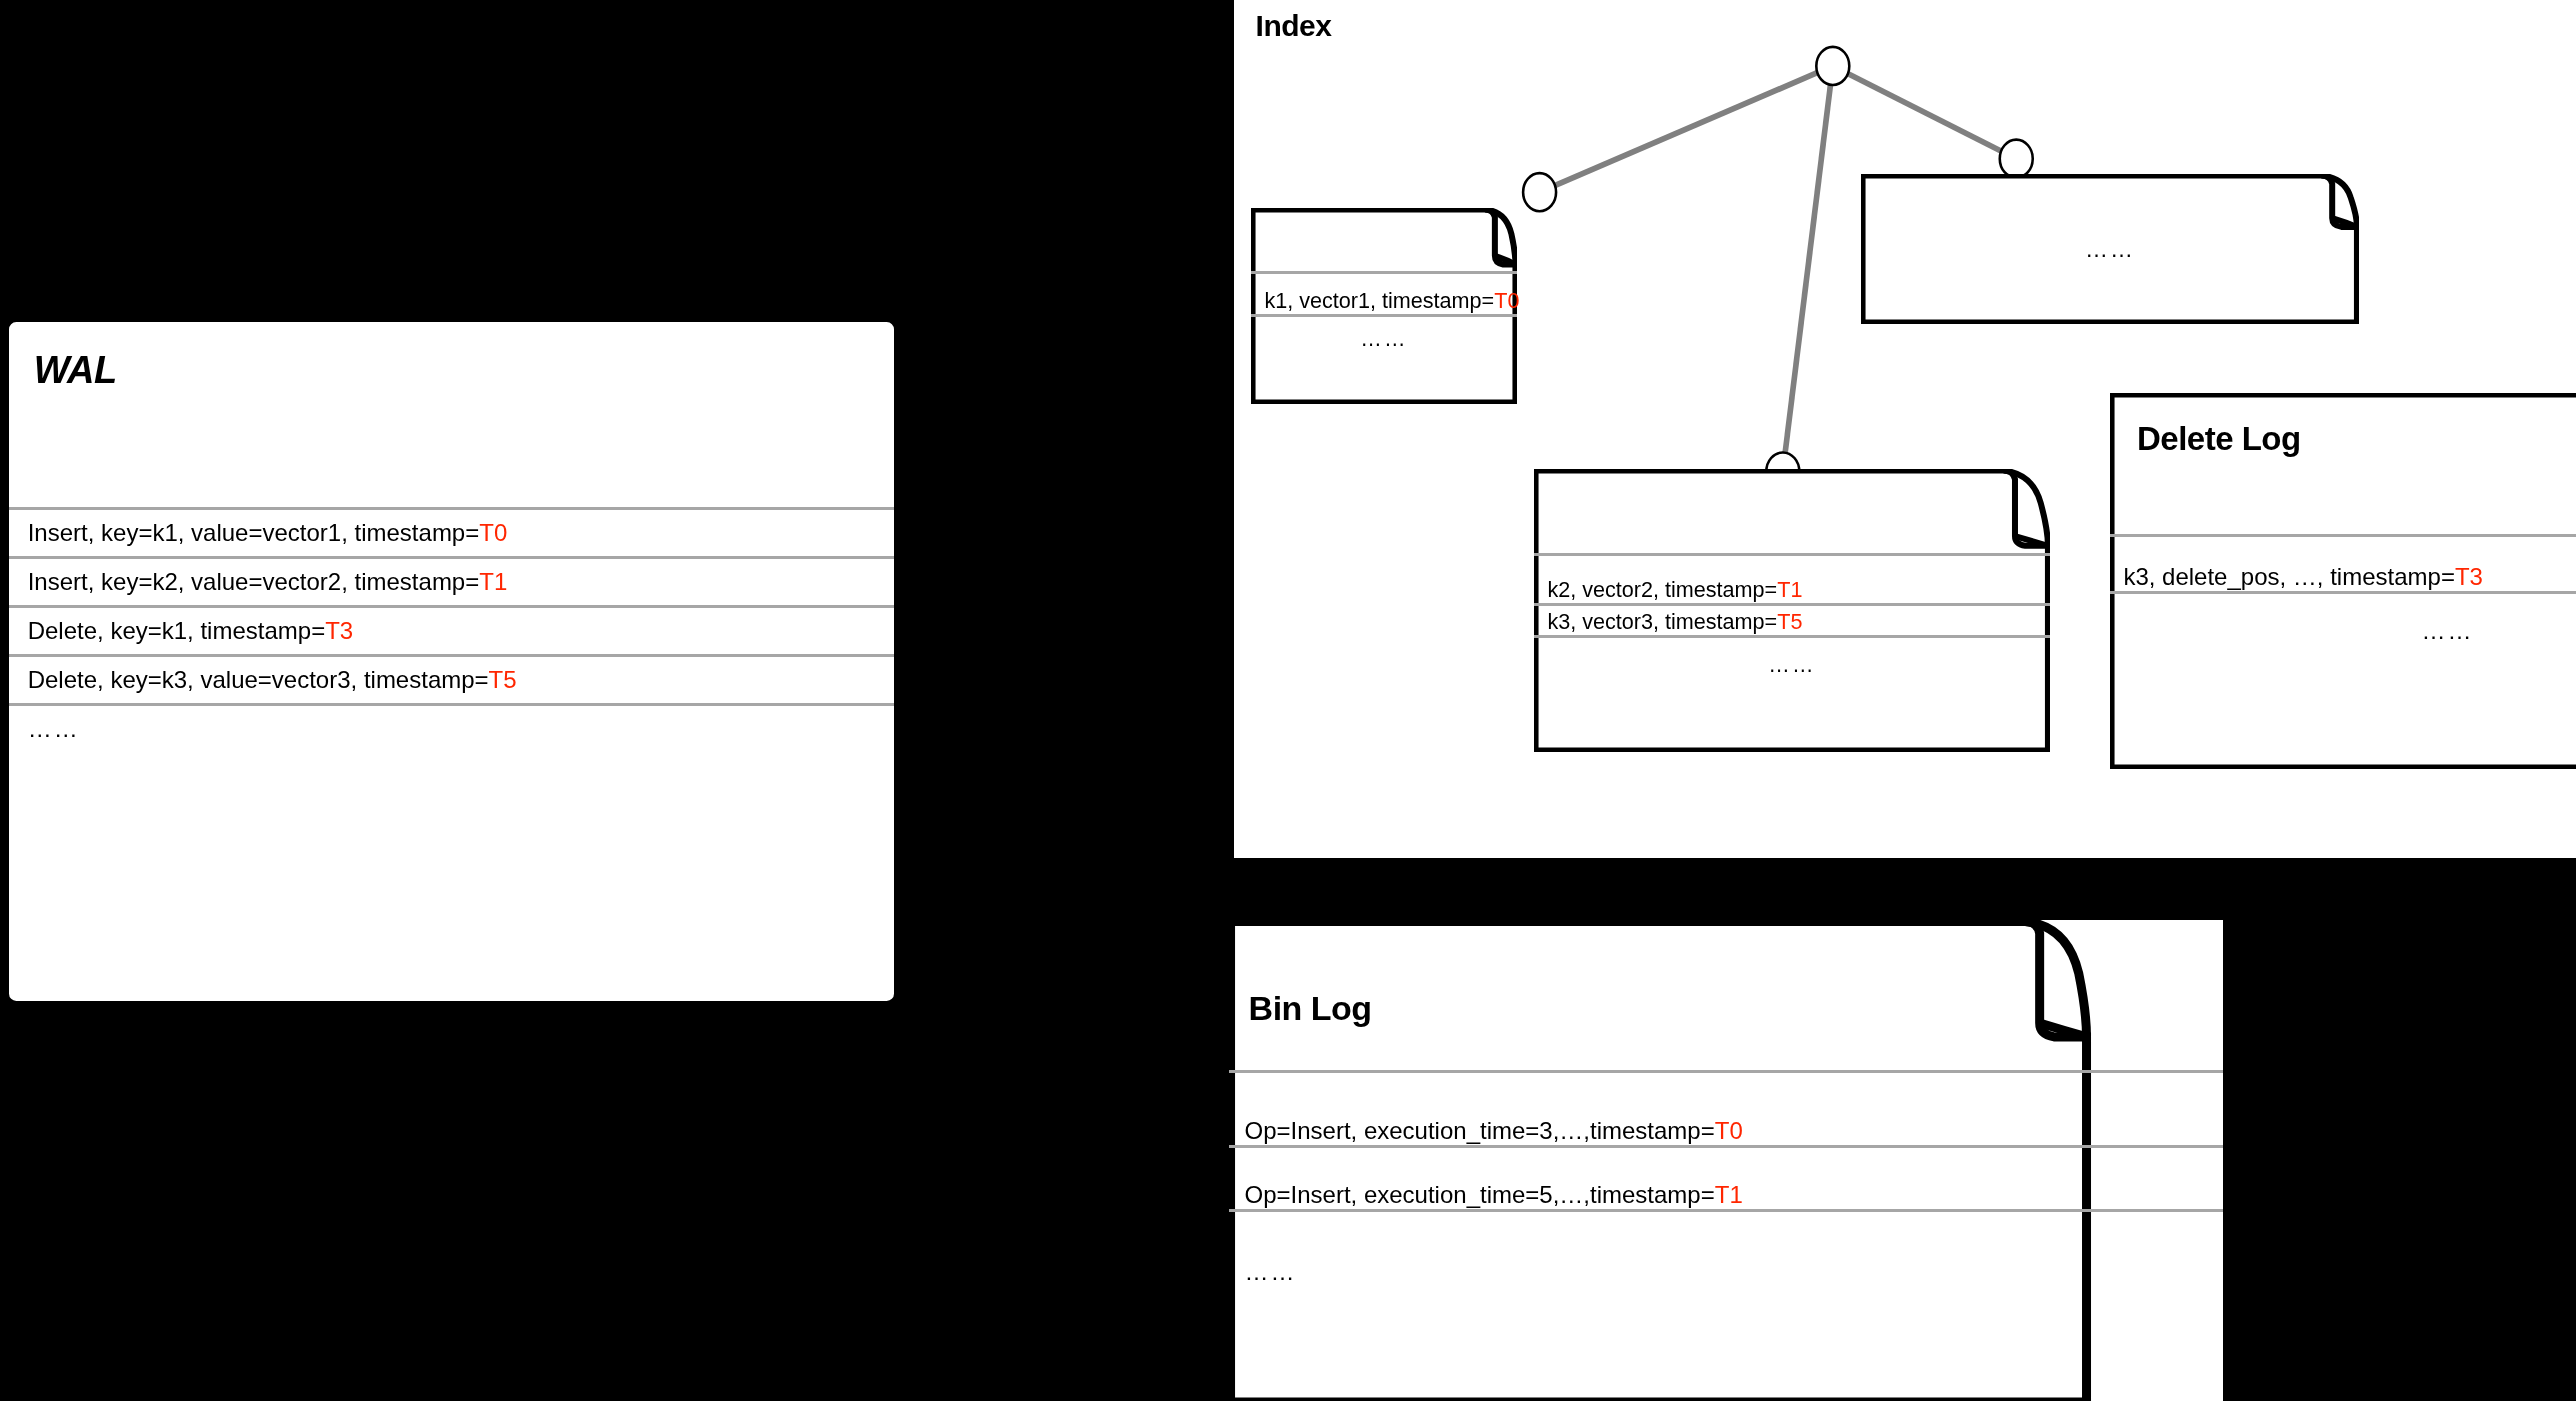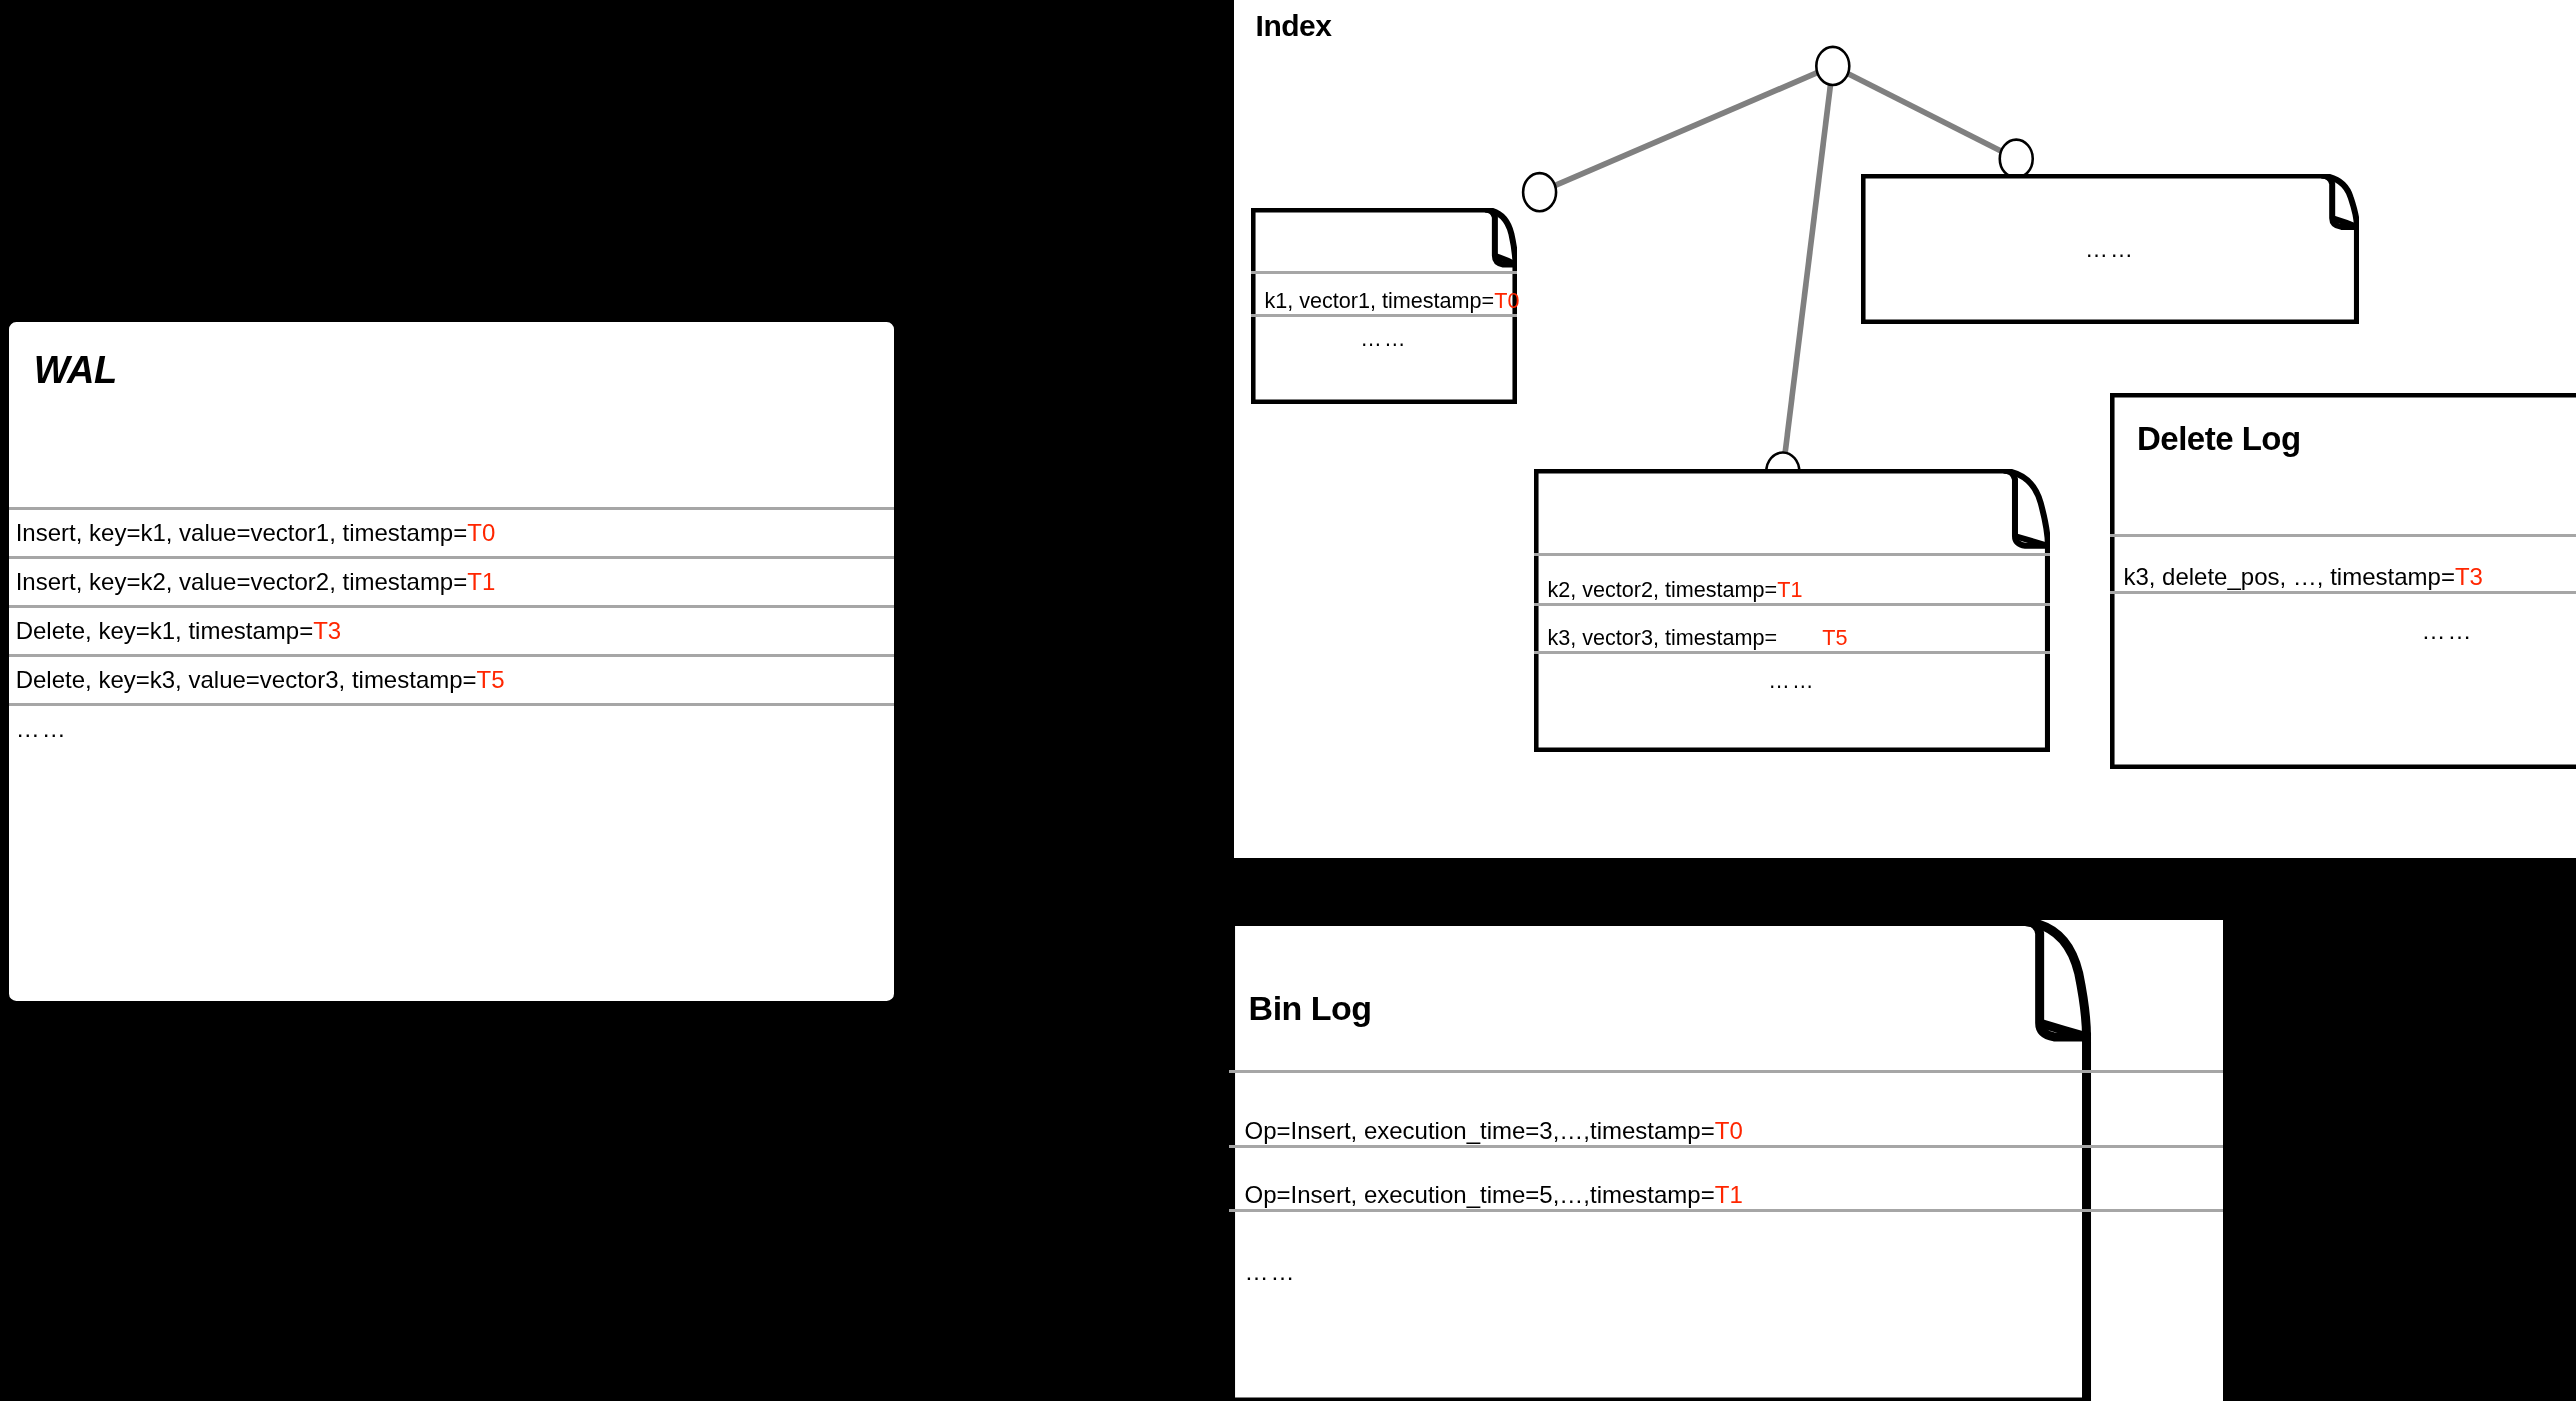--- a/index.html
+++ b/index.html
@@ -40,21 +40,21 @@
     color:#000;
     white-space:nowrap;
   }
   .row .txt{display:block;}
   .ts{color:#ff2600;font-weight:normal;}
 
   .row-left{padding-left:13.4px;align-items:flex-end;}
   .row-center{justify-content:center;}
 
   
-  .wal-row{height:49px;font-size:24px;padding-left:7px;}
+  .wal-row{height:49px;font-size:24px;padding-left:19px;}
   .wal-dots{font-size:24px;letter-spacing:1.5px;}
 
   
   .leaf-row{font-size:21.6px;}
 
   
   .tree{position:absolute;left:0;top:0;width:100%;height:100%;pointer-events:none;}
 
   .dots{letter-spacing:2.1px;}
 </style>
@@ -139,21 +139,21 @@
       <path d="M3,3 H912 Q930,3 934,20 L934,130 Q934,146 954,149 L998,149 L998,546 H3 Z" fill="#ffffff" stroke="#000000" stroke-width="6" vector-effect="non-scaling-stroke"></path>
       <path d="M912,3 Q968,9 984,66 Q998,118 998,149" fill="none" stroke="#000000" stroke-width="6" vector-effect="non-scaling-stroke"></path>
       <path d="M934,130 Q968,140 998,149" fill="none" stroke="#000000" stroke-width="6" vector-effect="non-scaling-stroke"></path>
     </svg>
     <div class="doc-body">
       <div style="height:84px;"></div>
       <div class="row leaf-row row-left" style="height:50px;">
         <span class="txt">k2, vector2, timestamp=</span>
           <span class="ts">T1</span>
       </div>
-      <div class="row leaf-row row-left" style="height:48px;gap:45px;">
+      <div class="row leaf-row row-left" style="height:32px;">
         <span class="txt">k3, vector3, timestamp=</span>
           <span class="ts">T5</span>
       </div>
       <div class="row leaf-row row-center" style="height:57px;">
         <span class="txt dots">……</span>
       </div>
     </div>
   </div>
 
   <div class="doc" style="left:876px;top:393px;width:675px;height:376px;">

